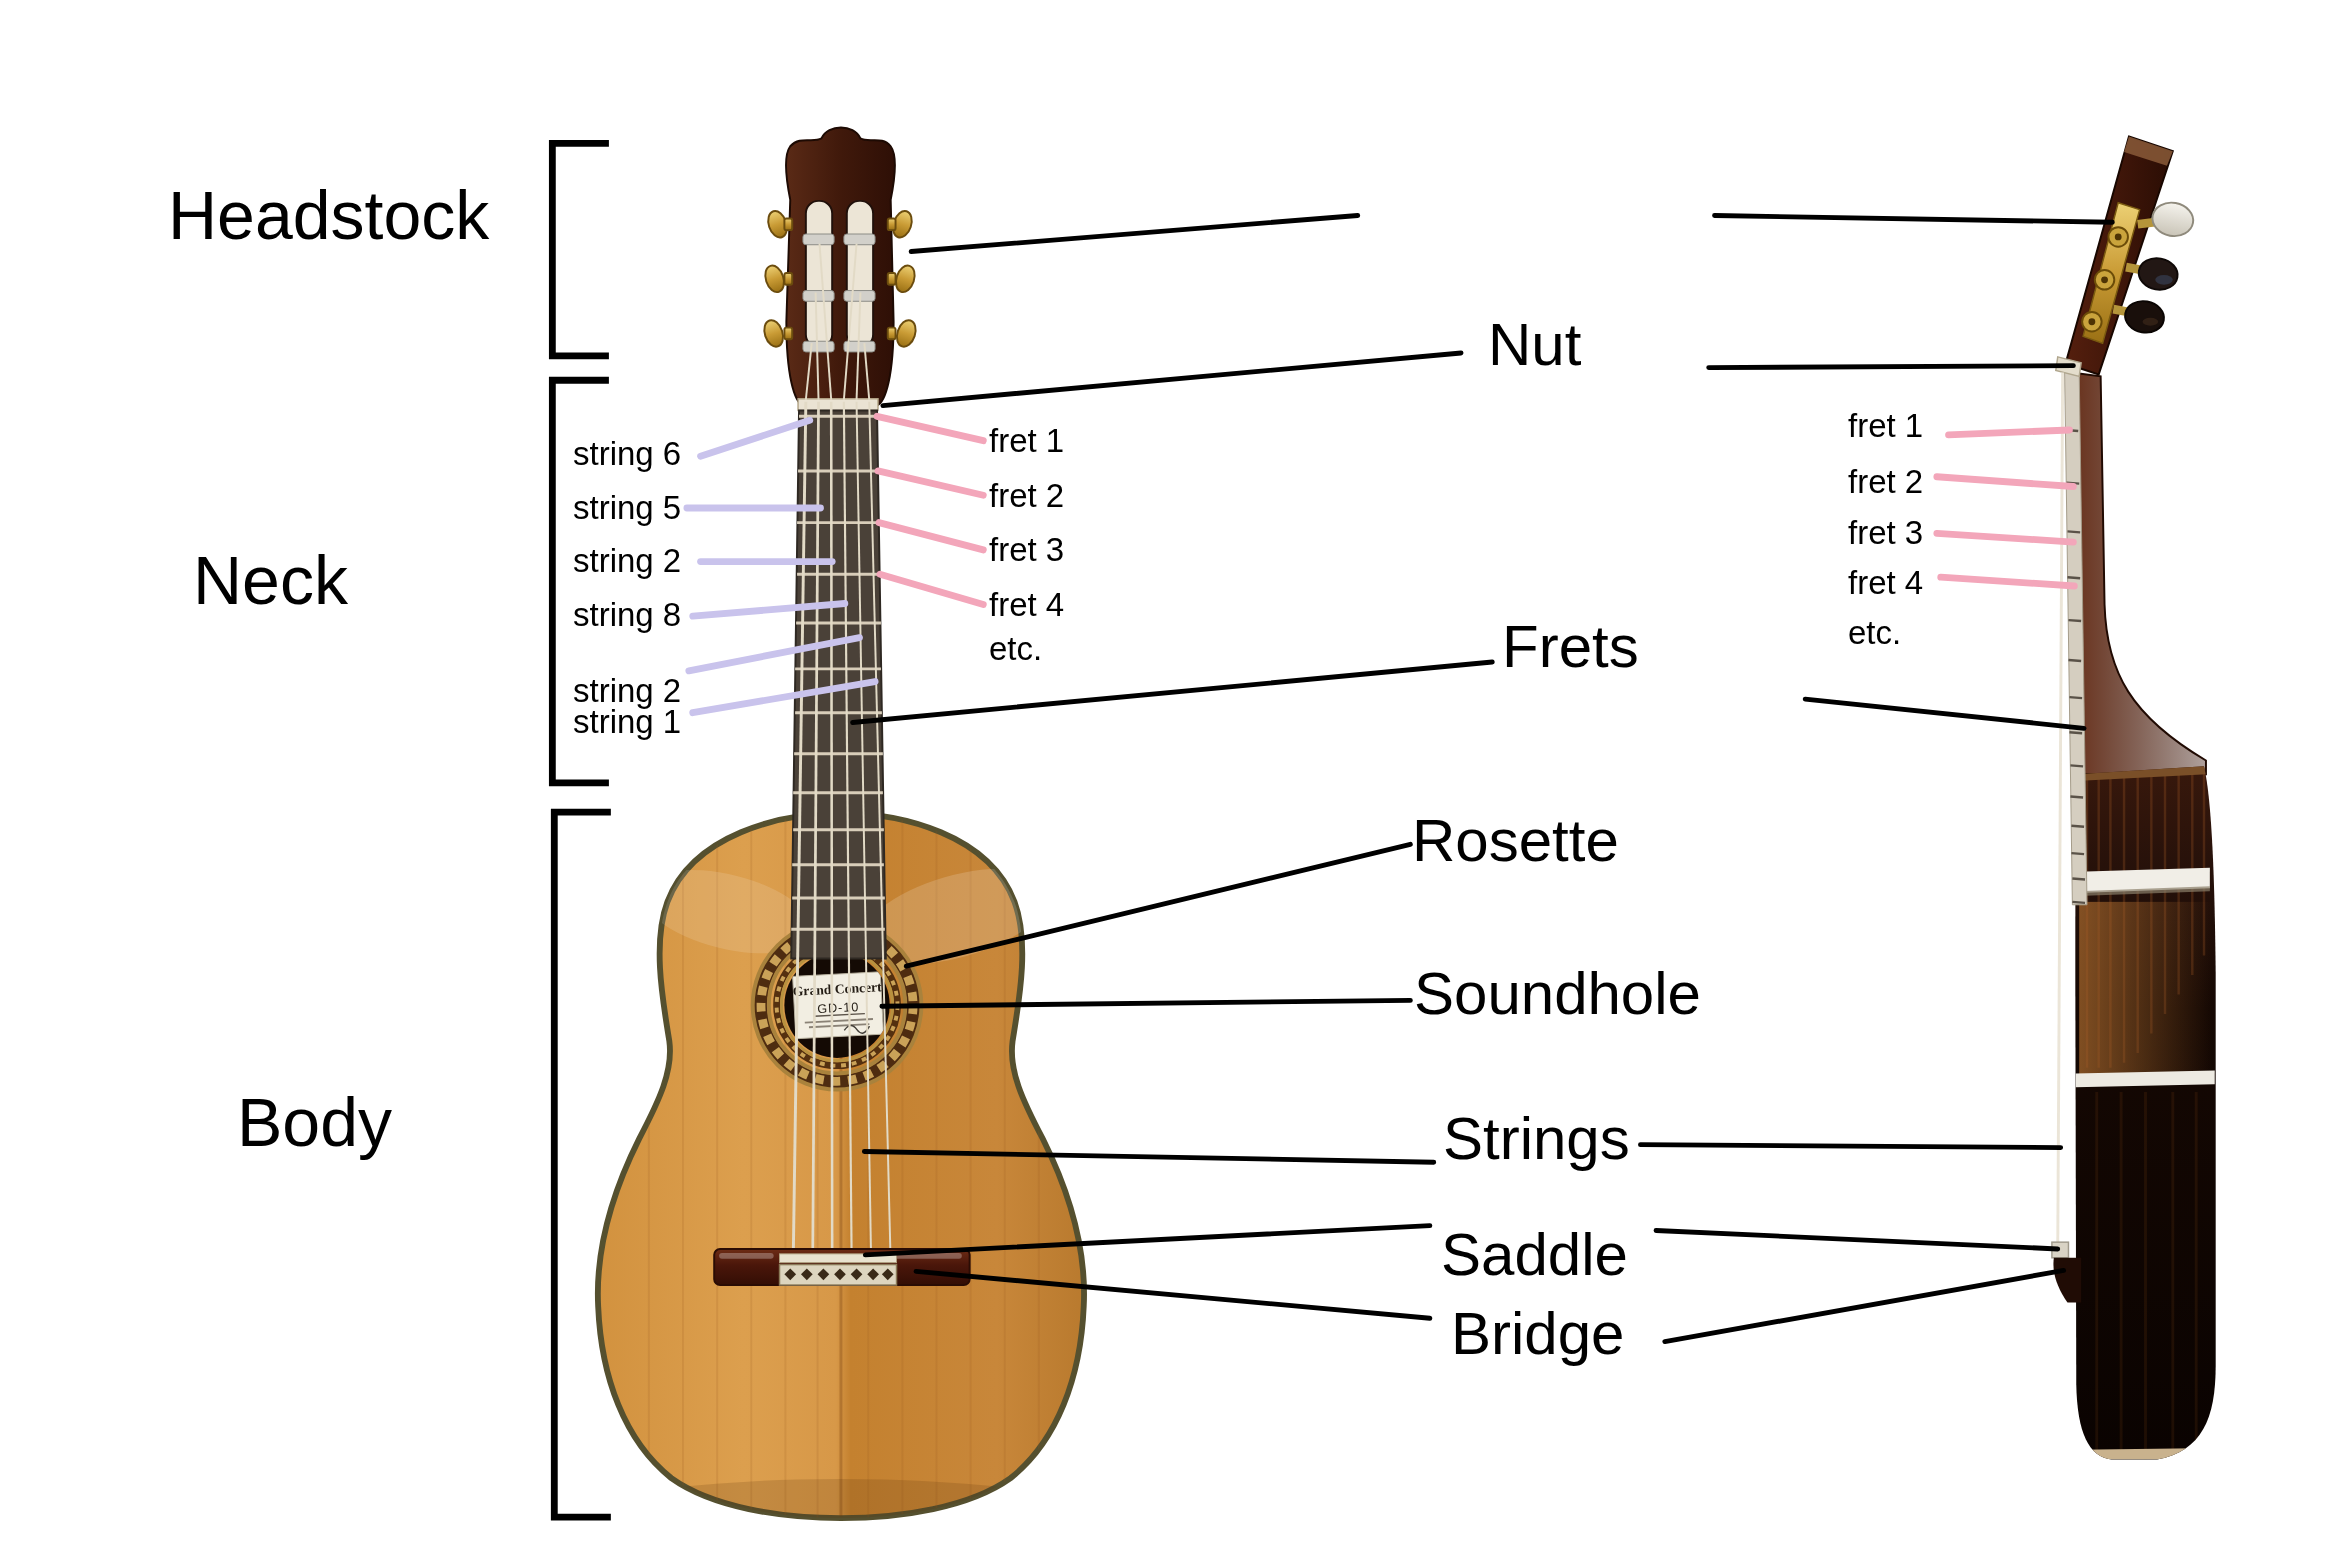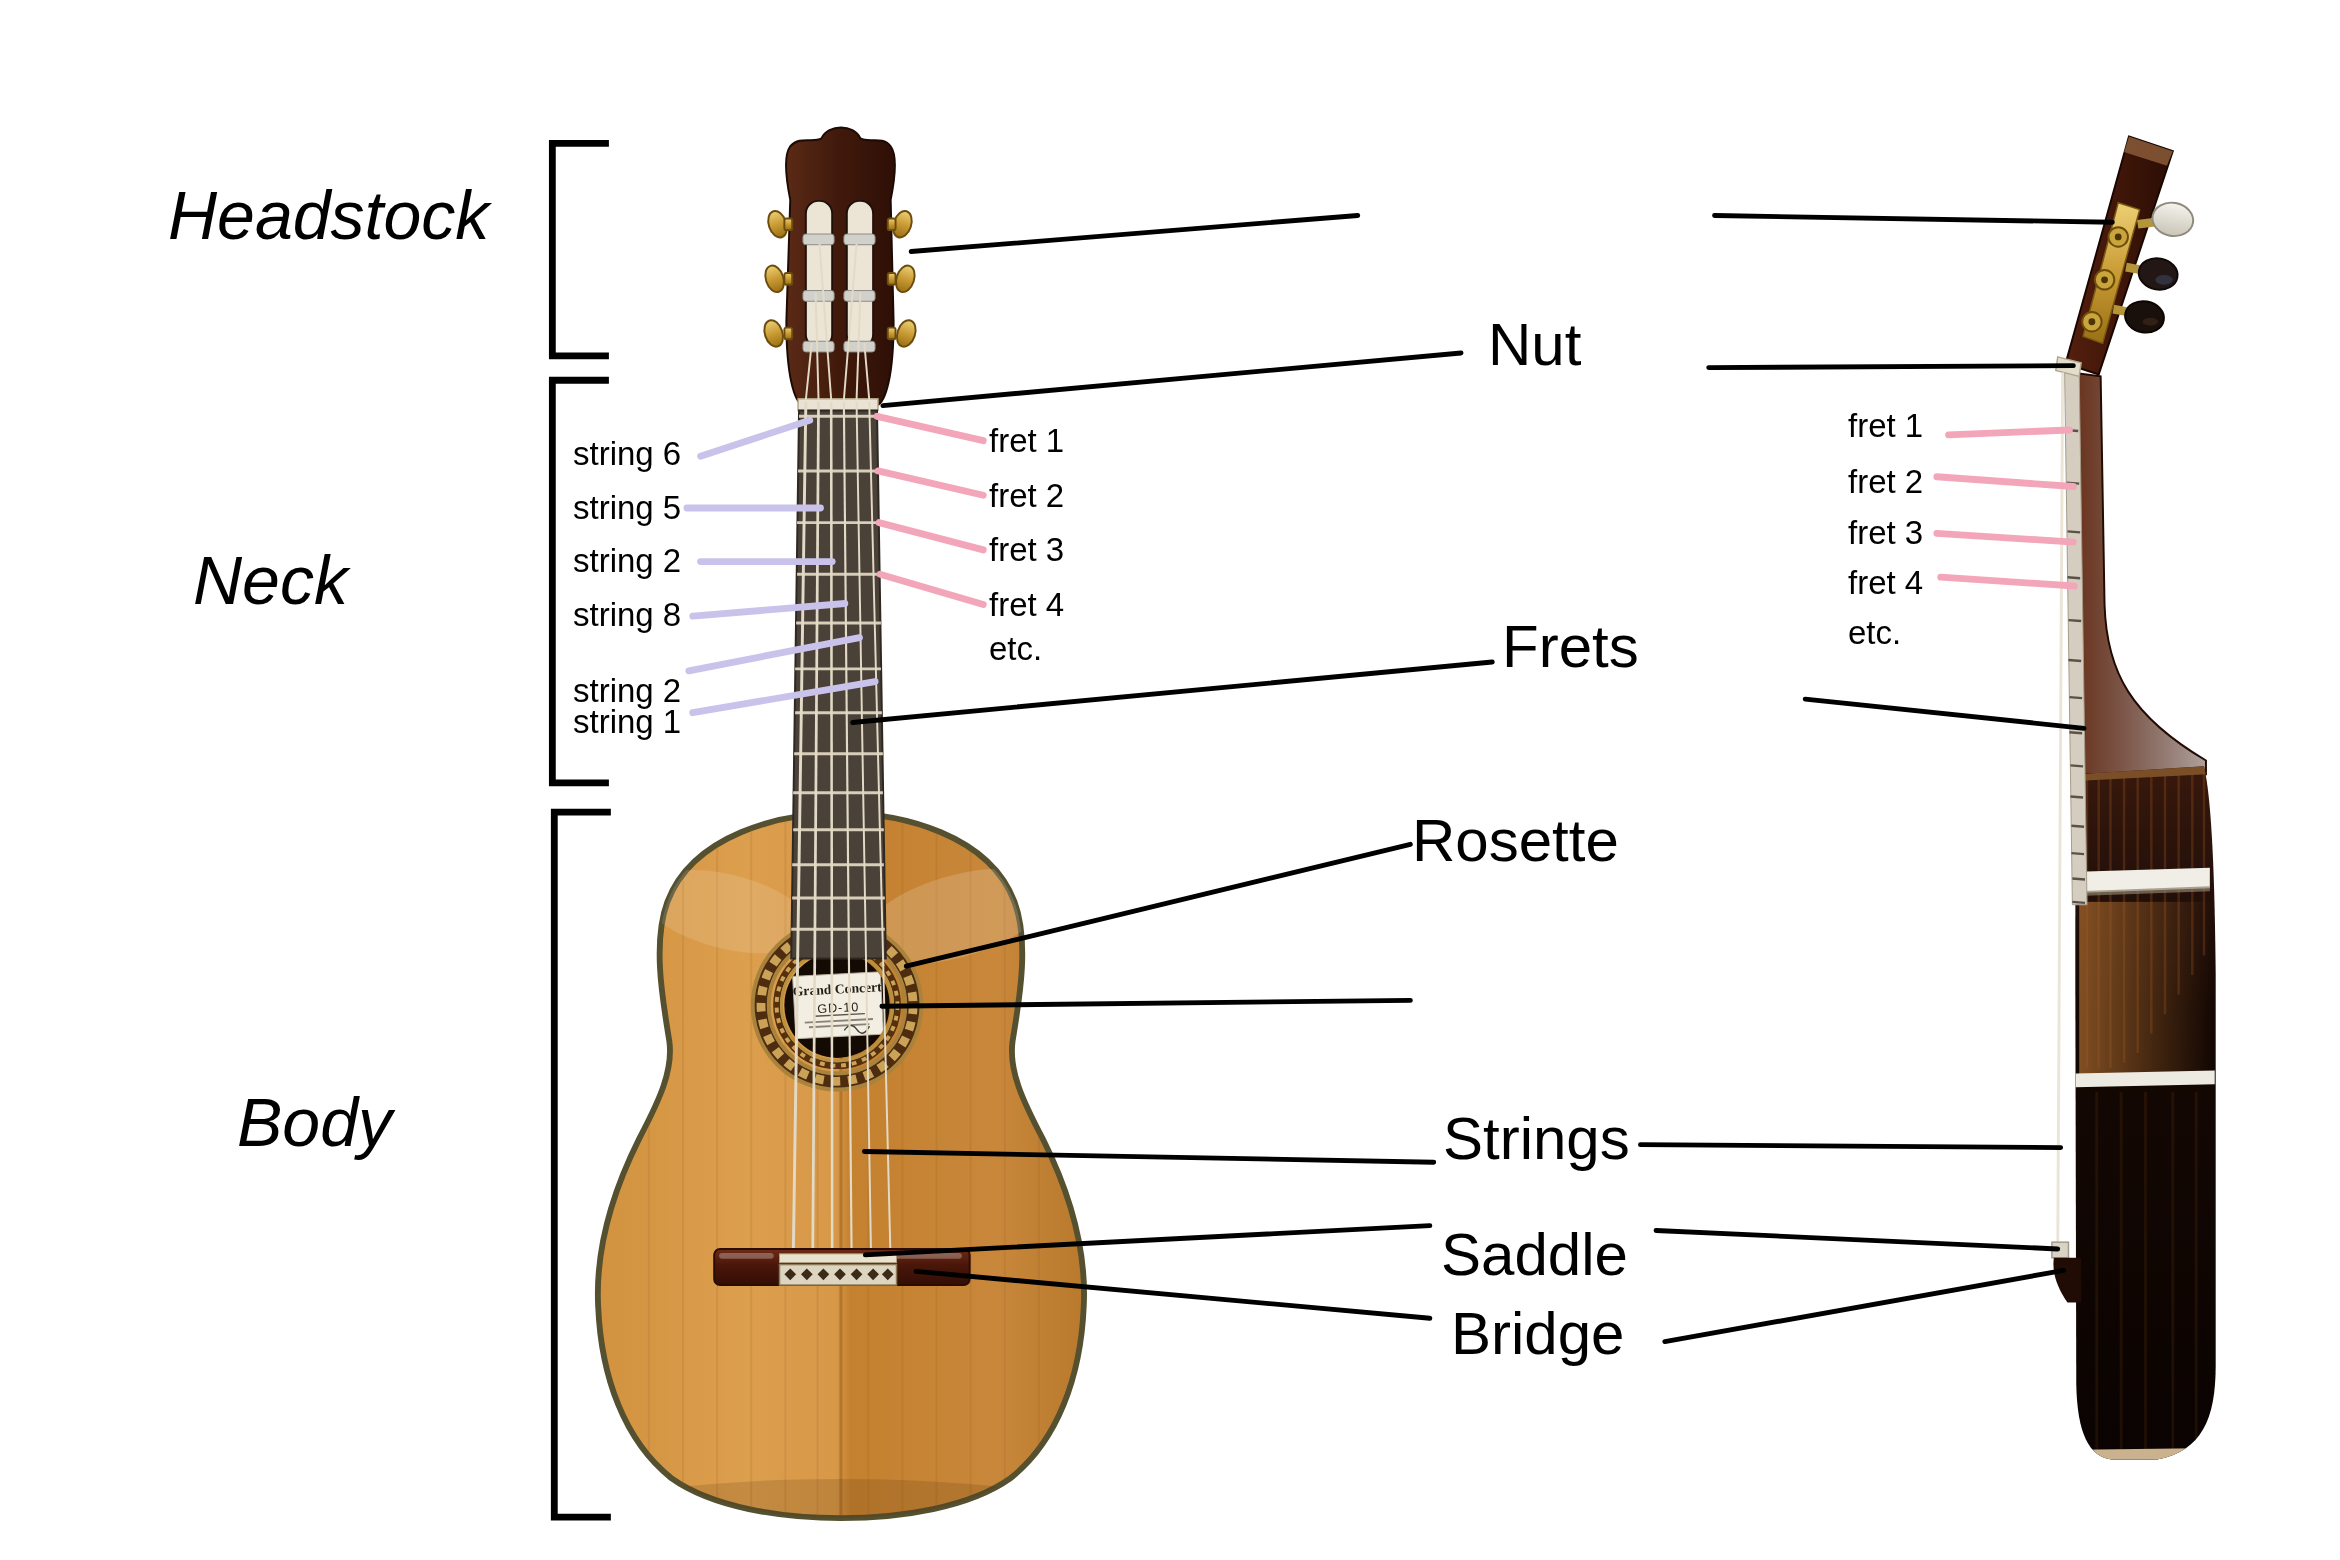--- a/index.html
+++ b/index.html
@@ -1,19 +1,19 @@
 <!DOCTYPE html>
 <html style="--c-label: #000000; --c-leader: #000000; --c-bracket: #000000; --c-fret-leader: #f3a6ba; --c-string-leader: #c9c3ec; --c-body-wood: #d0904040; --c-fretboard-wood: #4a4138; --c-side-wood: #1d0b04; --c-gold: #c99b35;"><head>
 <meta charset="utf-8">
 <style>
   html,body{margin:0;padding:0;background:#ffffff;}
   #stage{position:relative;width:2341px;height:1560px;background:#fff;overflow:hidden;
          font-family:"Liberation Sans","DejaVu Sans",sans-serif;}
   .lbl{position:absolute;line-height:1;white-space:nowrap;color:var(--c-label,#000);}
-  .big{font-size:68px;font-style:italic;}
+  .big{font-size:68px;}
   .mid{font-size:60px;}
   .sml{font-size:33px;}
   svg{position:absolute;left:0;top:0;}
   .leader{stroke:var(--c-leader,#000);stroke-width:5;fill:none;stroke-linecap:round;}
   .pinkline{stroke:var(--c-fret-leader,#f3a6ba);stroke-width:7;fill:none;stroke-linecap:round;}
   .lavline{stroke:var(--c-string-leader,#c9c3ec);stroke-width:7;fill:none;stroke-linecap:round;}
   .bracket{stroke:var(--c-bracket,#000);stroke-width:7;fill:none;}
   .fret{stroke:#d8cdb9;stroke-width:3;}
   .stringline{stroke:#e2dac6;fill:none;}
   .cardtext{font-family:"Liberation Serif","DejaVu Serif",serif;font-weight:bold;font-size:14px;fill:#241d15;}
@@ -338,20 +338,21 @@
   </g>
 </svg>
 
   <div class="lbl big" style="left:168px;top:181px;">Headstock</div>
   <div class="lbl big" style="left:193px;top:546px;">Neck</div>
   <div class="lbl big" style="left:193px;top:1088px;margin-left:44px;">Body</div>
 
   <div class="lbl mid" style="left:1488px;top:315px;">Nut</div>
   <div class="lbl mid" style="left:1502px;top:617px;">Frets</div>
   <div class="lbl mid" style="left:1412px;top:811px;">Rosette</div>
+  <div class="lbl mid" style="left:1414px;top:964px;">Soundhole</div>
   <div class="lbl mid" style="left:1443px;top:1109px;">Strings</div>
   <div class="lbl mid" style="left:1441px;top:1185px;margin-top:40px;">Saddle</div>
   <div class="lbl mid" style="left:1451px;top:1304px;">Bridge</div>
 
   <div class="lbl sml" style="left:573px;top:437px;">string 6</div>
   <div class="lbl sml" style="left:573px;top:491px;">string 5</div>
   <div class="lbl sml" style="left:573px;top:544px;">string 2</div>
   <div class="lbl sml" style="left:573px;top:598px;">string 8</div>
   <div class="lbl sml" style="left:573px;top:674px;">string 2</div>
   <div class="lbl sml" style="left:573px;top:705px;">string 1</div>

